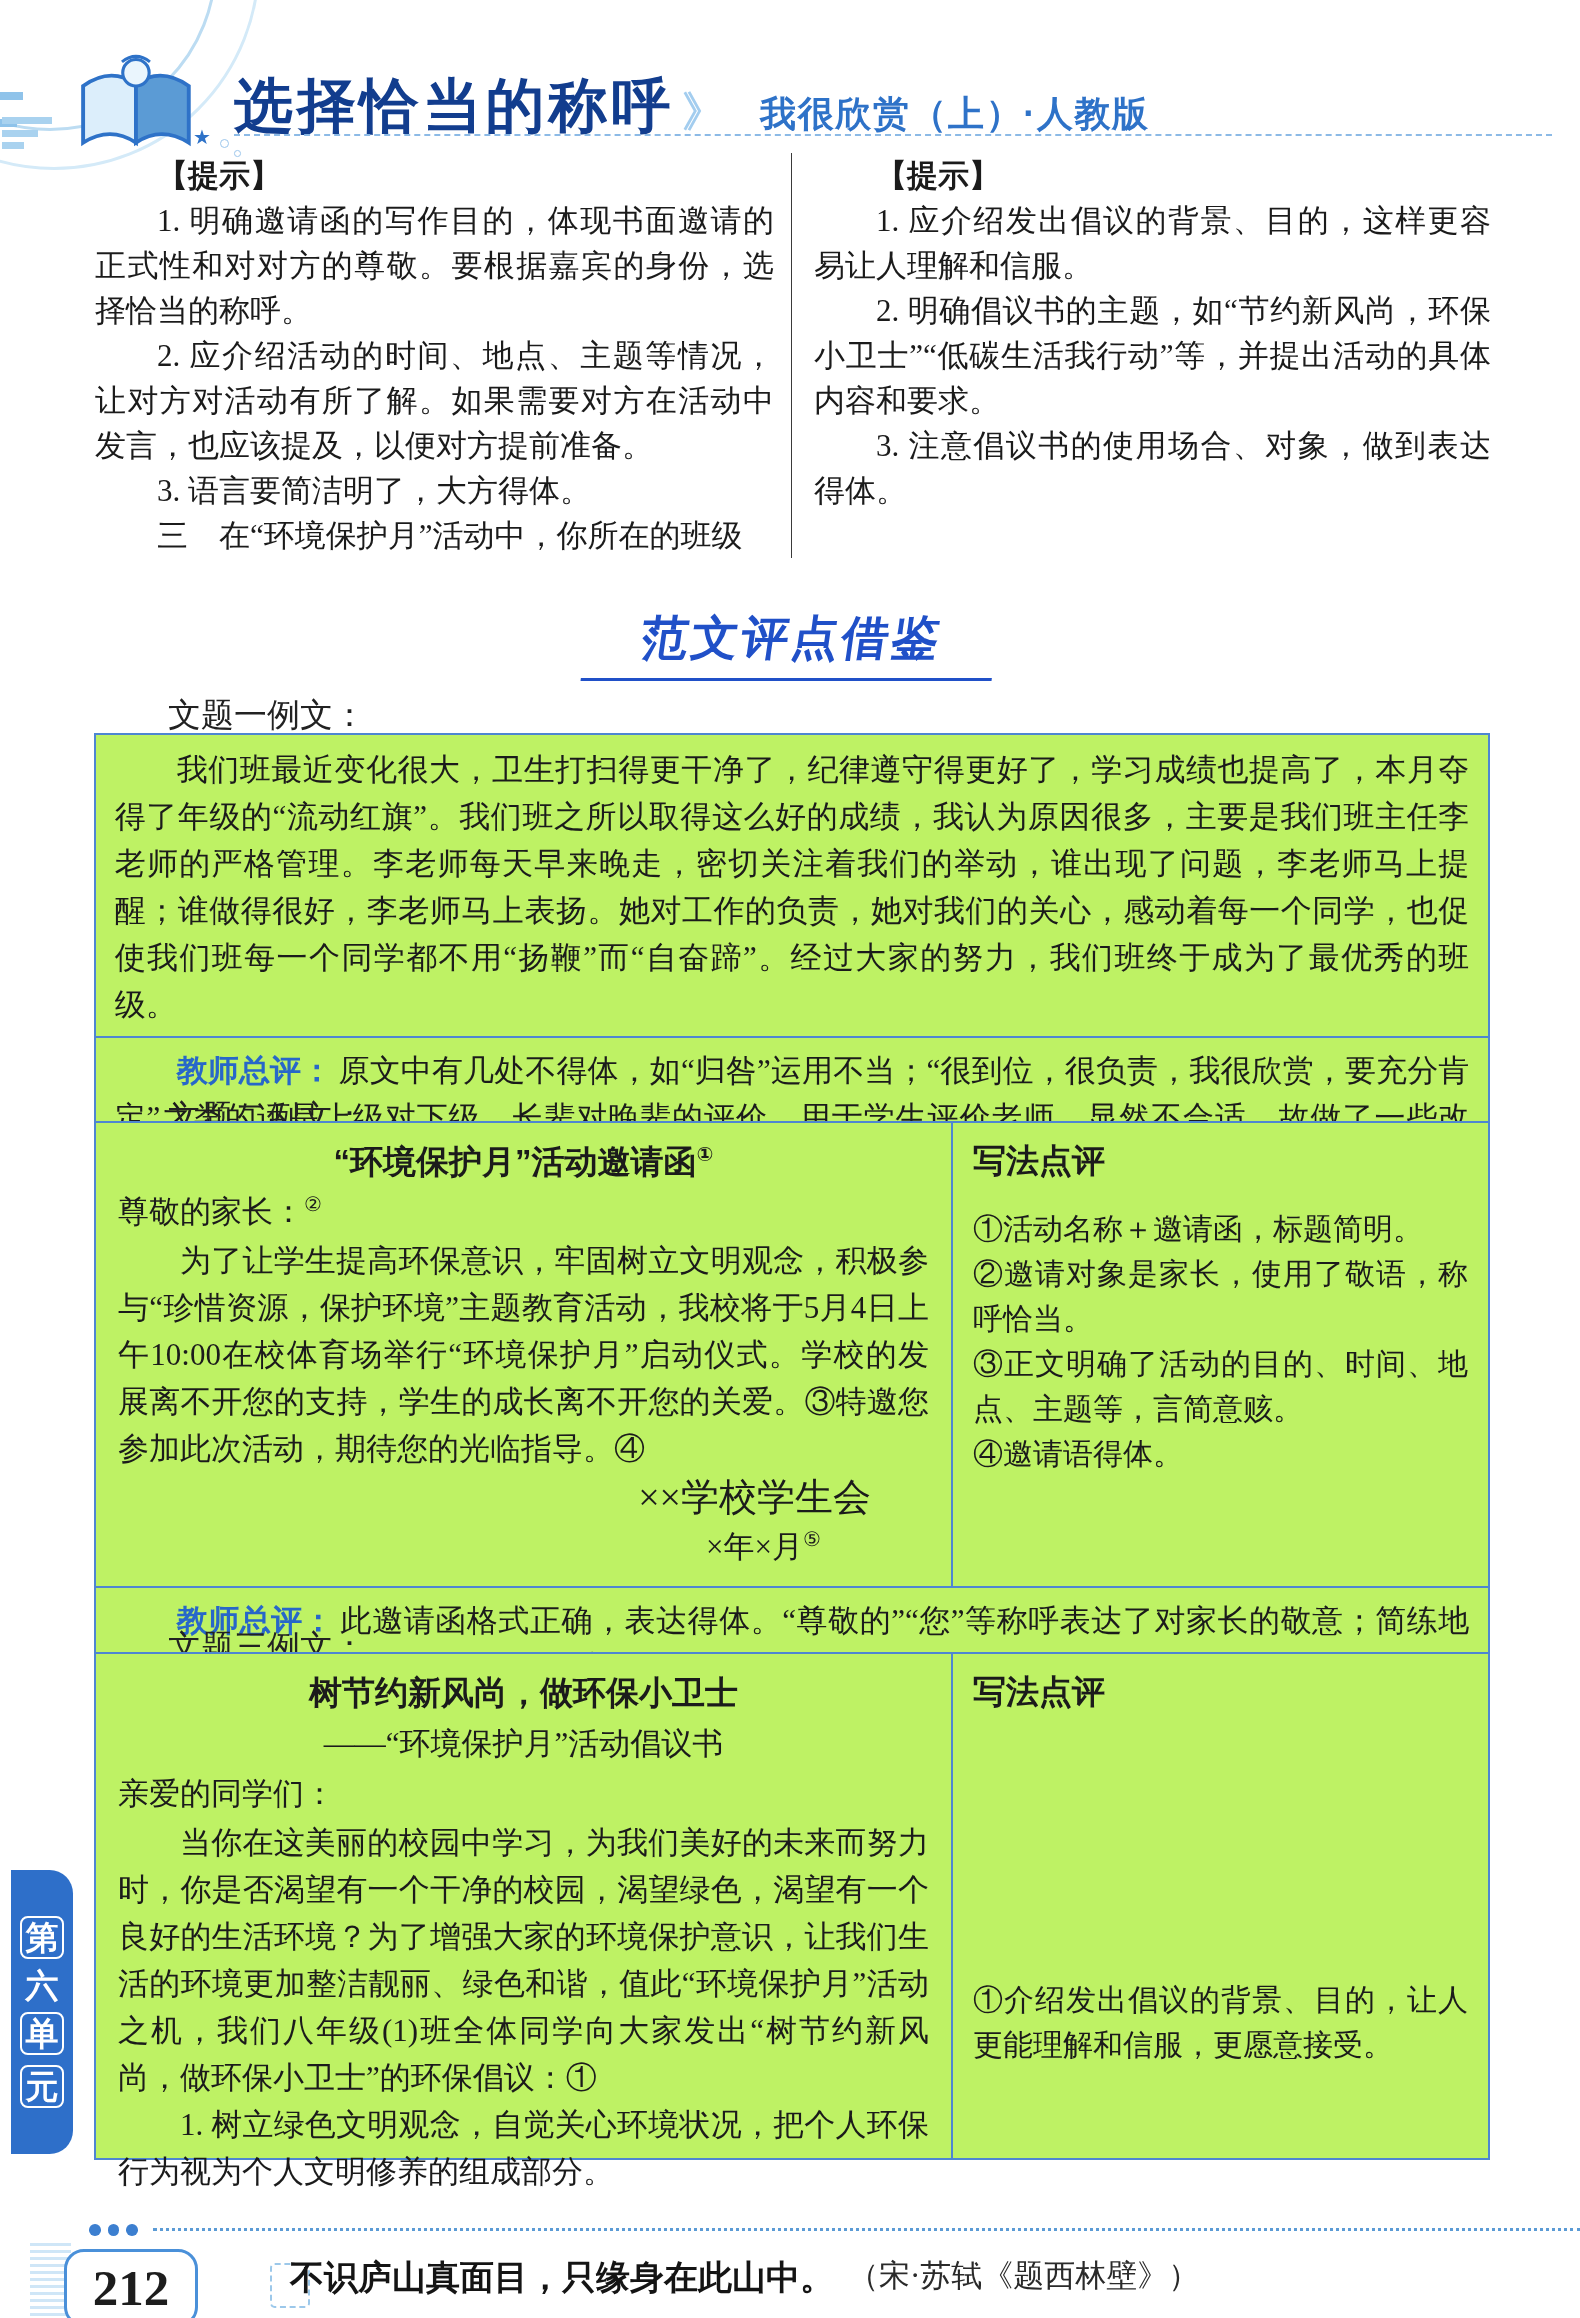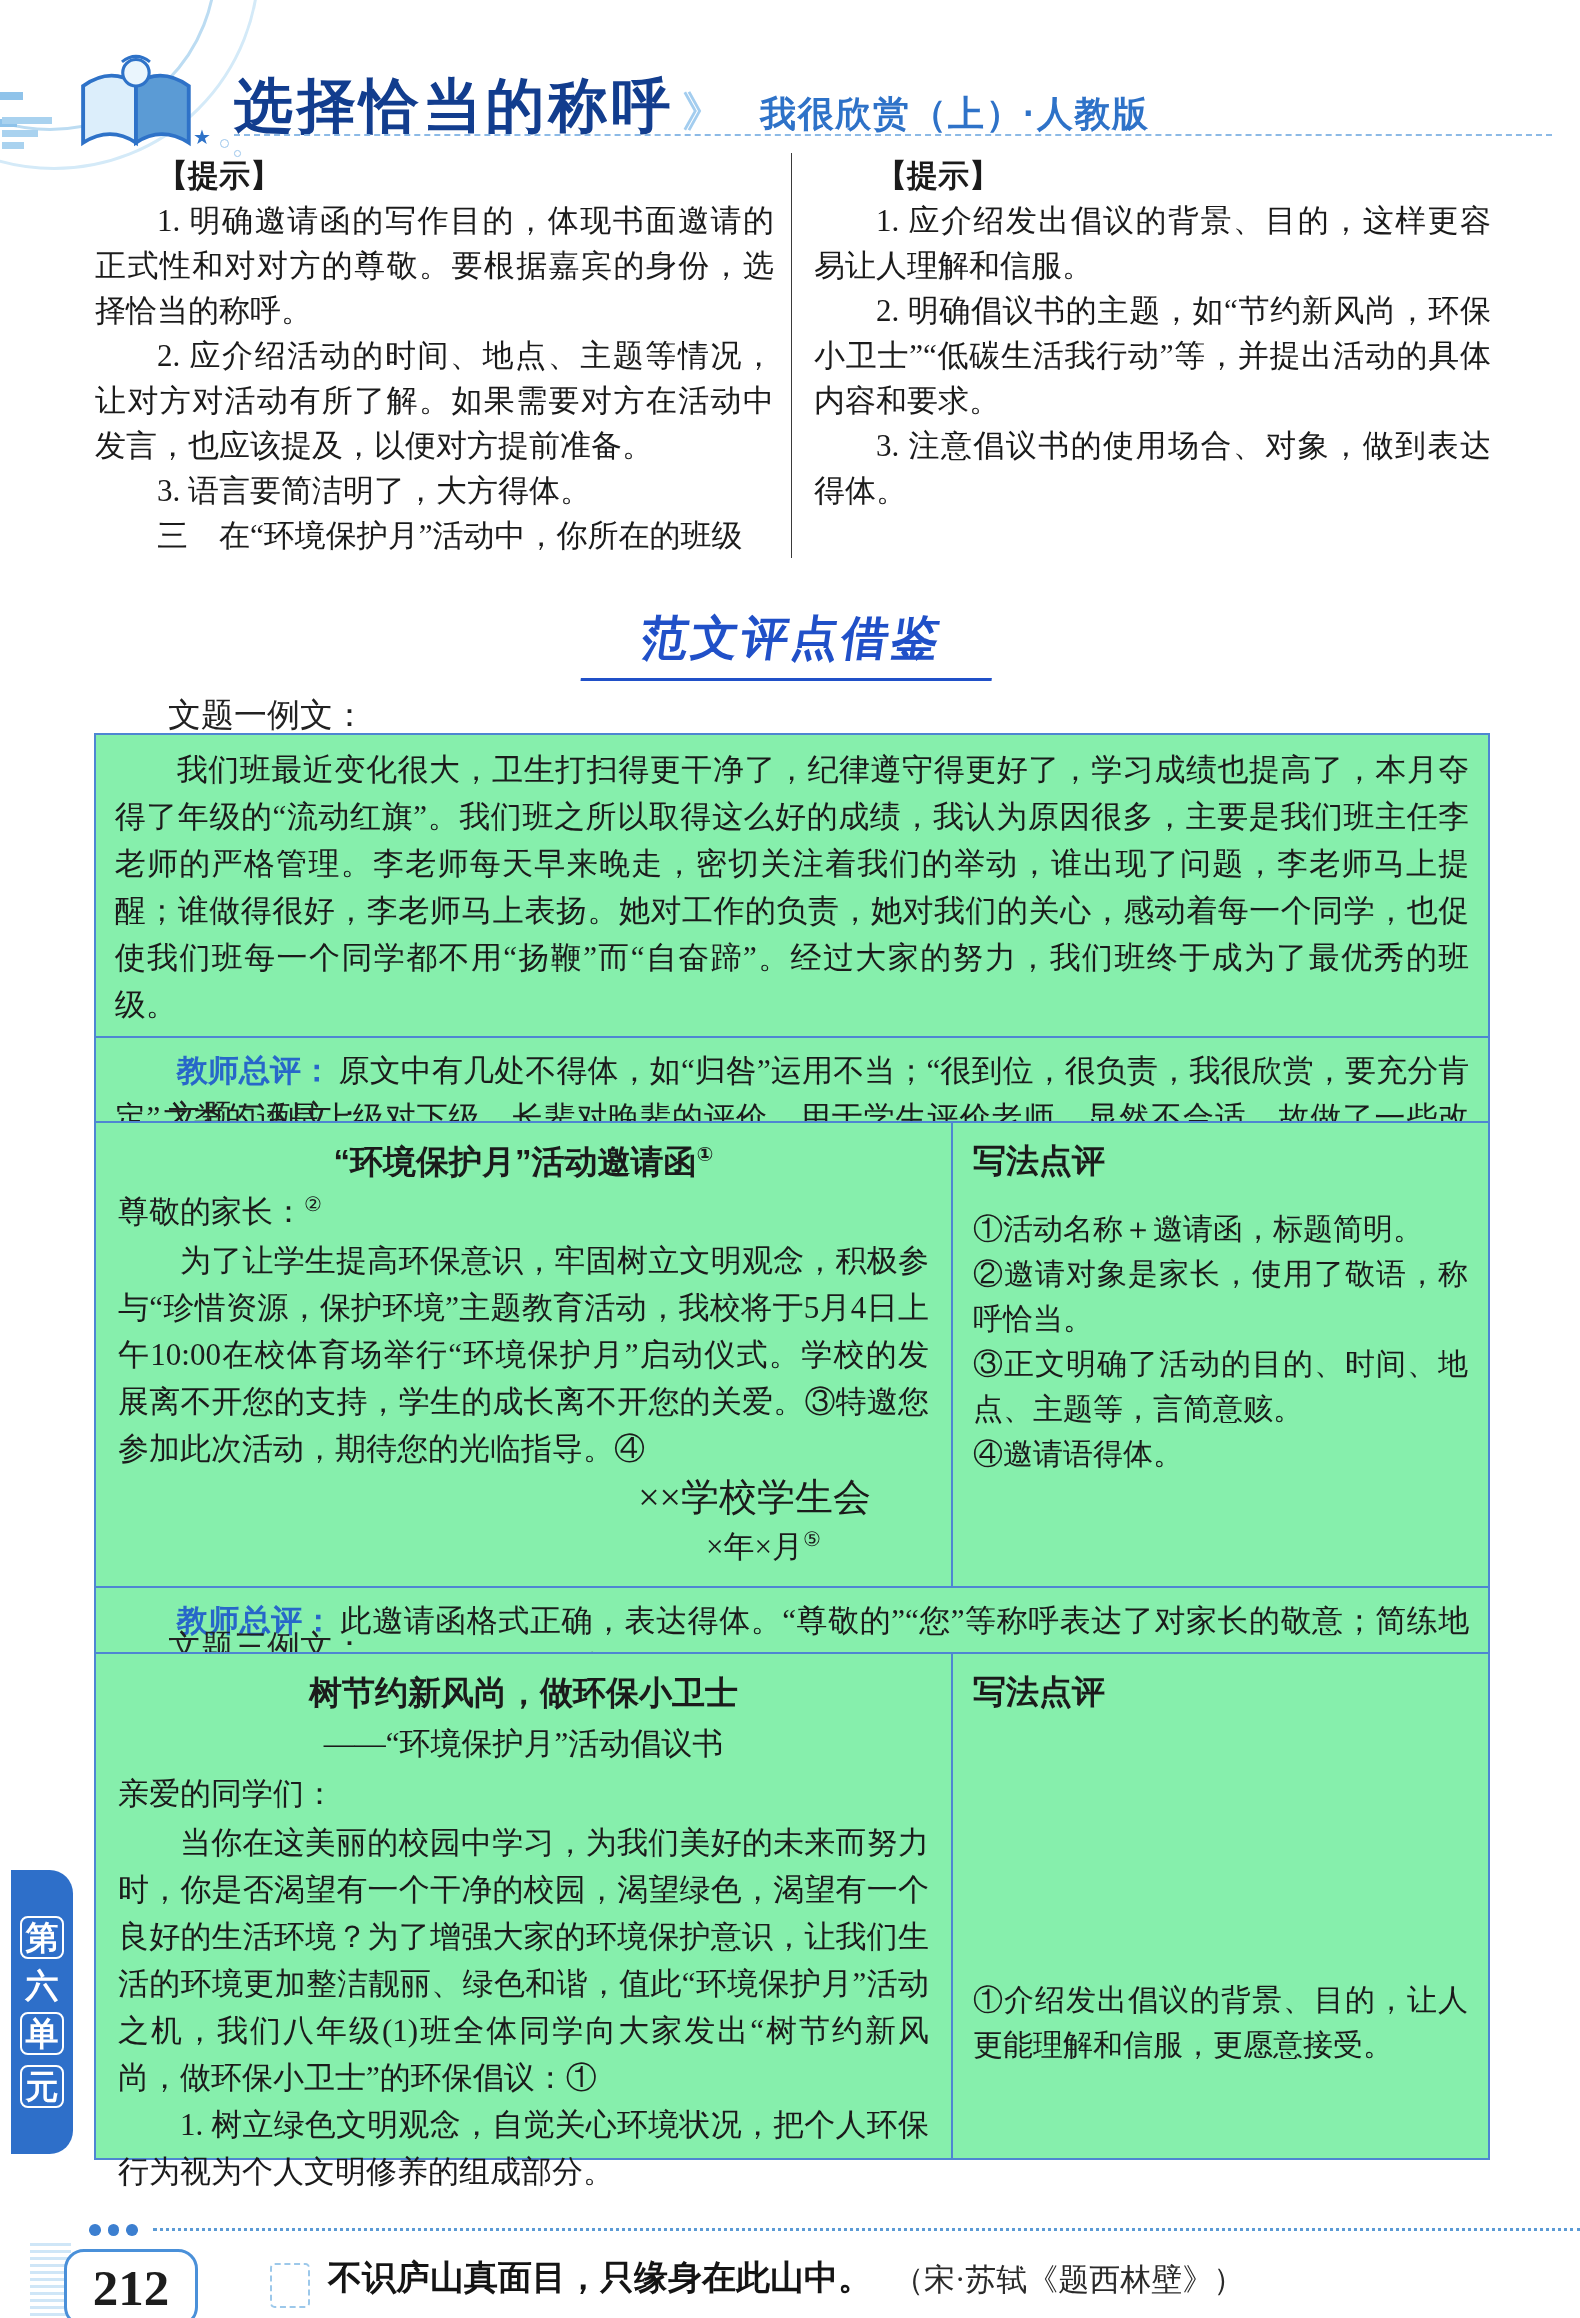--- a/index.html
+++ b/index.html
@@ -32,21 +32,21 @@
   .hint-label{font-family:"Liberation Sans","DejaVu Sans",sans-serif;font-weight:bold;
               font-size:31px;line-height:45px;text-indent:0;}
   
   .section-title{position:absolute;left:50%;top:607px;transform:translateX(-50%) skewX(-8deg);
     font-family:"Liberation Sans","DejaVu Sans",sans-serif;font-weight:bold;font-size:47px;
     color:var(--title-blue,#2050c8);padding:0 55px 7.8px;border-bottom:3.9px solid var(--title-blue,#2050c8);
     letter-spacing:3.1px;white-space:nowrap;}
   
   .ex-label{position:absolute;left:168px;font-size:33px;color:#222;}
   .ex-box{position:absolute;left:94px;width:1396px;box-sizing:border-box;
-          border:2.3px solid var(--box-border,#4e86d2);background:#86efac;}
+          border:2.3px solid var(--box-border,#4e86d2);background:#bef264;}
   .box-body{padding:11px 18.7px 7.8px;font-size:31px;line-height:47px;text-align:justify;}
   .box-body p{margin:0;text-indent:2em;}
   .teacher{border-top:2.3px solid var(--box-border,#4e86d2);padding:9.4px 18.7px 14px;
            font-size:31px;line-height:47px;text-align:justify;text-indent:2em;}
   .tlabel{color:var(--teacher-blue,#2767c9);font-family:"Liberation Sans","DejaVu Sans",sans-serif;
           font-weight:bold;margin-right:6.2px;}
   .two-col{display:flex;align-items:stretch;}
   .essay-cell{flex:1;padding:12.5px 22px 14px;box-sizing:border-box;}
   .review-cell{width:537px;border-left:2.3px solid var(--box-border,#4e86d2);
                padding:14px 20px;box-sizing:border-box;}
@@ -73,21 +73,21 @@
   .footer-dots{position:absolute;left:89px;top:2224px;display:flex;gap:7px;}
   .footer-dots i{width:11.7px;height:11.7px;border-radius:50%;background:#3c7fd0;display:block;}
   .footer-rule{position:absolute;left:153px;top:2228px;width:1428px;border-top:3.1px dotted #5b9bd5;}
   .stripe-block{position:absolute;left:30px;top:2243px;width:41px;height:76px;
     background:repeating-linear-gradient(180deg,#cfe6f7 0 3.1px,#ffffff 3.1px 7px);}
   .page-num-box{position:absolute;left:64px;top:2249px;width:134px;height:78px;background:#fff;
     border:3.9px solid var(--footer-blue,#4a90d9);border-radius:20px;display:flex;align-items:center;
     justify-content:center;font-size:51px;font-weight:bold;color:#1d1d1d;box-sizing:border-box;}
   .dashed-sq{position:absolute;left:270px;top:2263px;width:36px;height:41px;
     border:2.3px dashed #9cc8ea;border-radius:4.7px;}
-  .quote-row{position:absolute;left:290px;top:2255px;display:flex;align-items:flex-end;gap:21px;white-space:nowrap;margin-left:38px;}
+  .quote-row{position:absolute;left:290px;top:2255px;display:flex;align-items:flex-start;gap:14px;white-space:nowrap;}
   .quote-main{font-family:"Liberation Sans","DejaVu Sans",sans-serif;font-weight:bold;
               font-size:34px;color:#141414;}
   .quote-src{font-size:31px;color:#2a2a2a;}
 </style>
 </head>
 <body>
 
 <div class="page">
 
   <div class="corner-arc arc2"></div>

